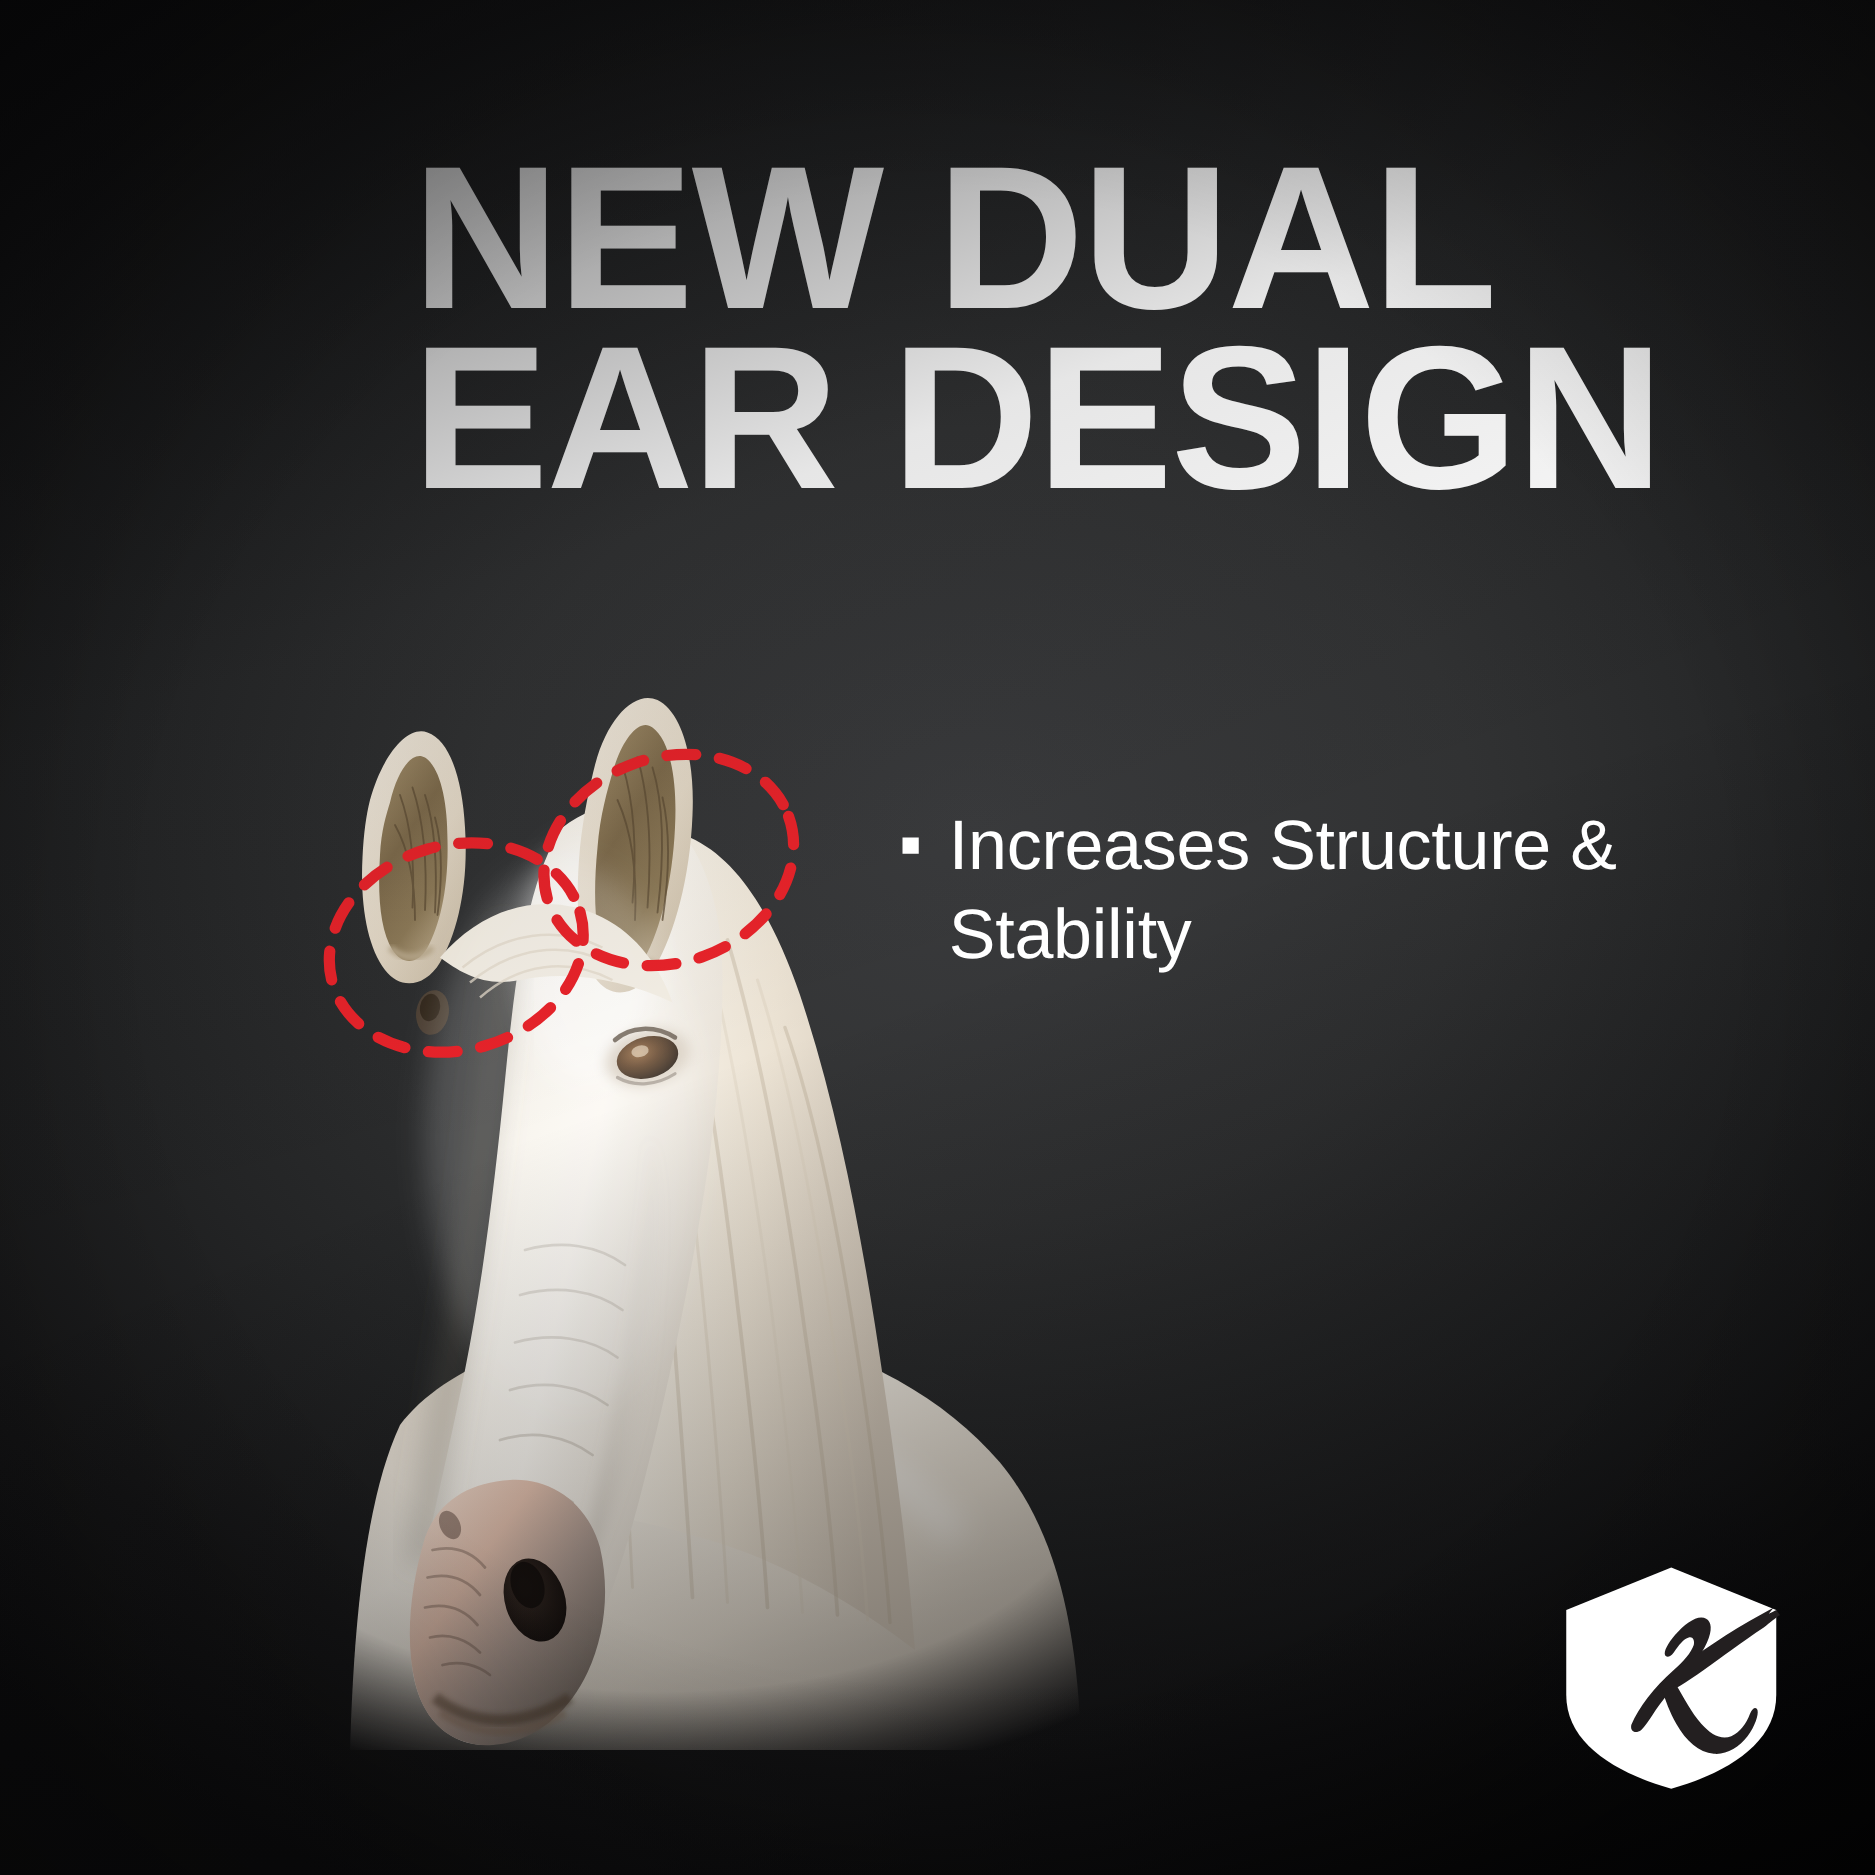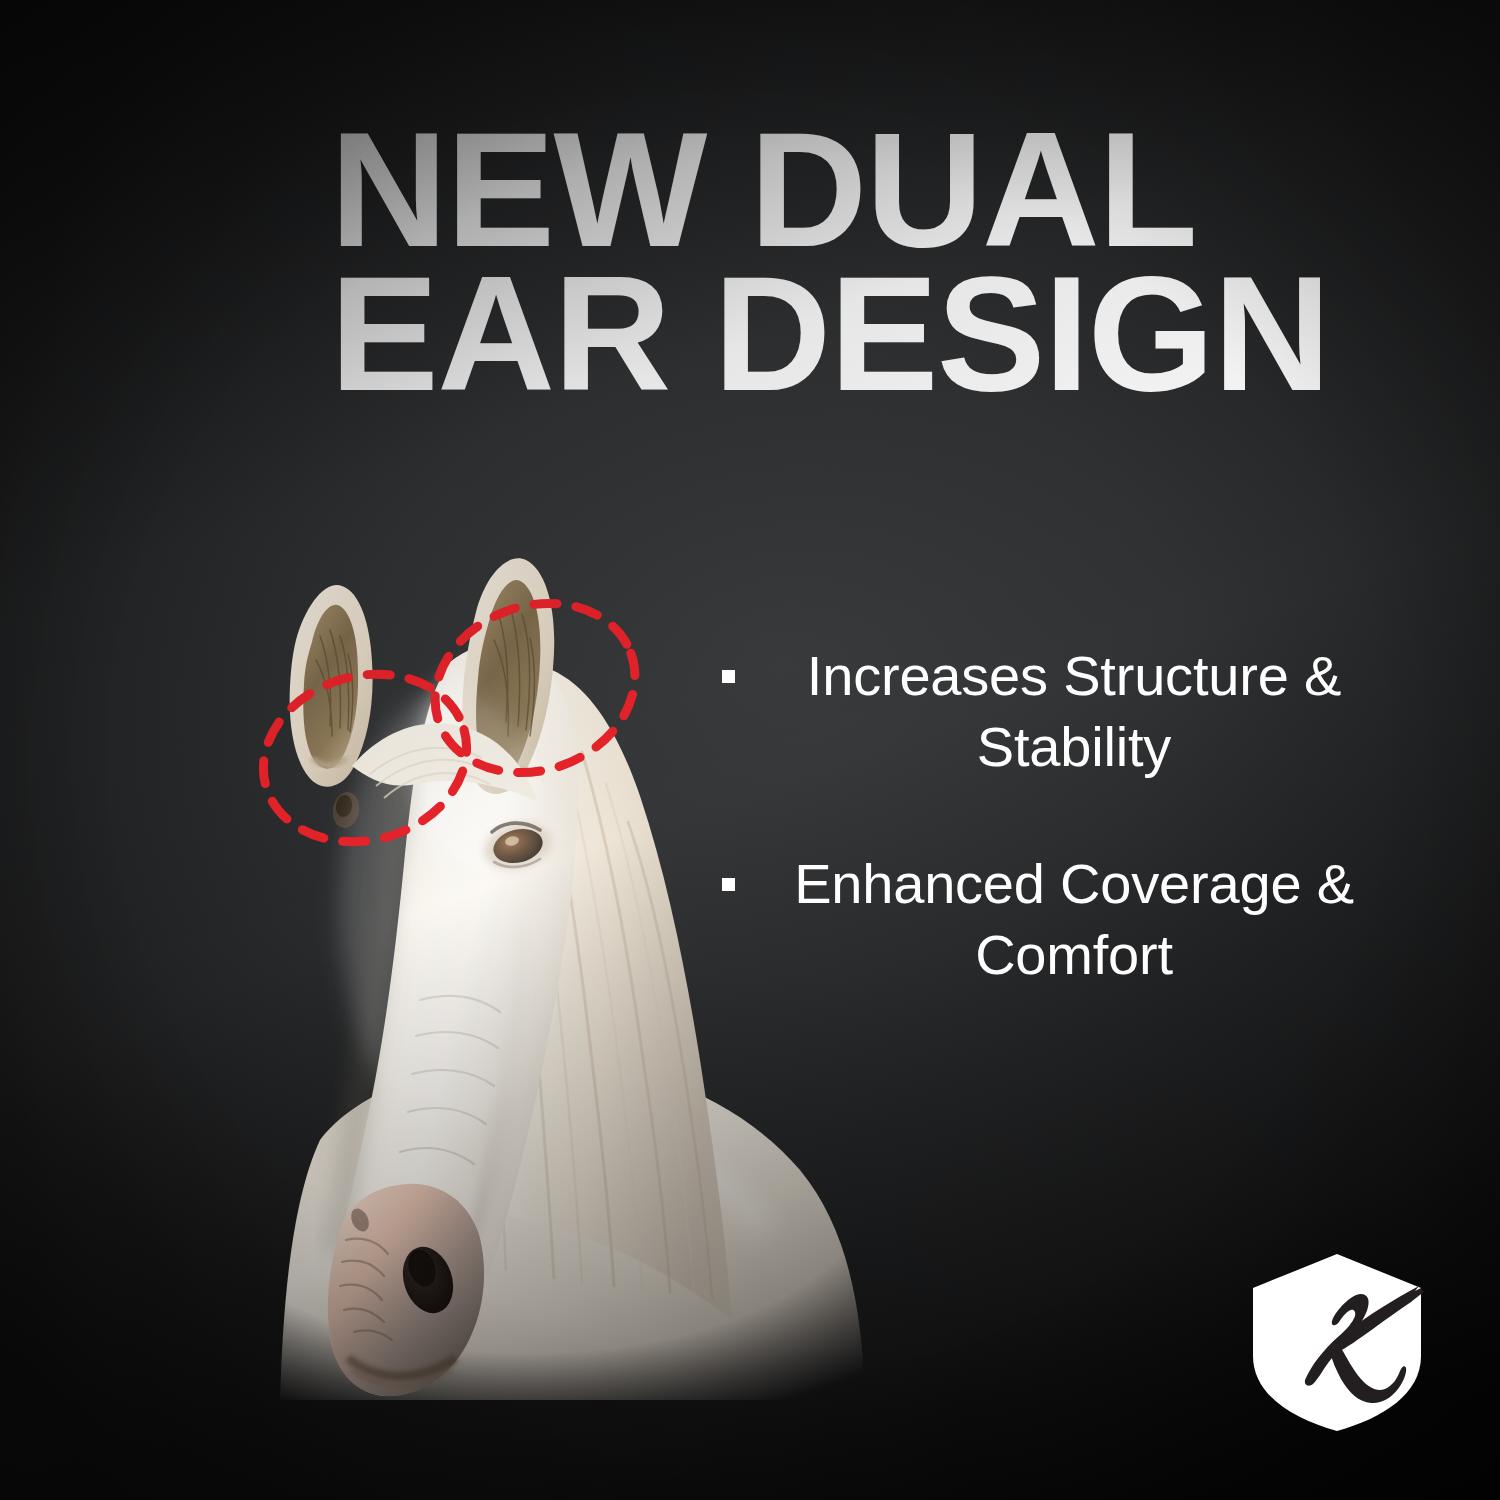--- a/index.html
+++ b/index.html
@@ -50,21 +50,20 @@
     font-stretch: condensed;
   }
   .headline .hl-line { display: block; white-space: nowrap; }
 
   
   .bullets {
     position: absolute;
     left: 722px;
     top: 640px;
     width: 700px;
-    text-align: center;
   }
   .bullet-row {
     display: flex;
     align-items: flex-start;
     margin-bottom: 66px;
   }
   .bullet-marker {
     flex: 0 0 auto;
     width: 13px;
     height: 13px;
@@ -344,24 +343,20 @@
   </div>
 
   <div class="bg-vignette"></div>
   <div class="bg-vignette2"></div>
 
   <div class="bullets">
     <div class="bullet-row">
       <span class="bullet-marker"></span>
       <span class="bullet-text">Increases Structure &amp; Stability</span>
     </div>
-    <div class="bullet-row">
-      <span class="bullet-marker"></span>
-      <span class="bullet-text">Enhanced Coverage &amp; Comfort</span>
-    </div>
   </div>
 
   <div class="logo">
     <svg viewBox="0 0 188 188">
       <path d="M94 6 L178 40 L178 108 C178 146 140 170 94 183 C48 170 10 146 10 108 L10 40 Z" fill="#ffffff"></path>
       <g fill="#231f20">
         <path d="M62 132 C68 118 80 102 96 88 C104 81 110 74 112 68
                  C113 64 111 61 108 62 C104 63 100 68 96 74
                  C93 78 90 78 89 76 C88 73 91 67 97 60
                  C104 52 112 46 118 46 C124 46 127 51 125 59

